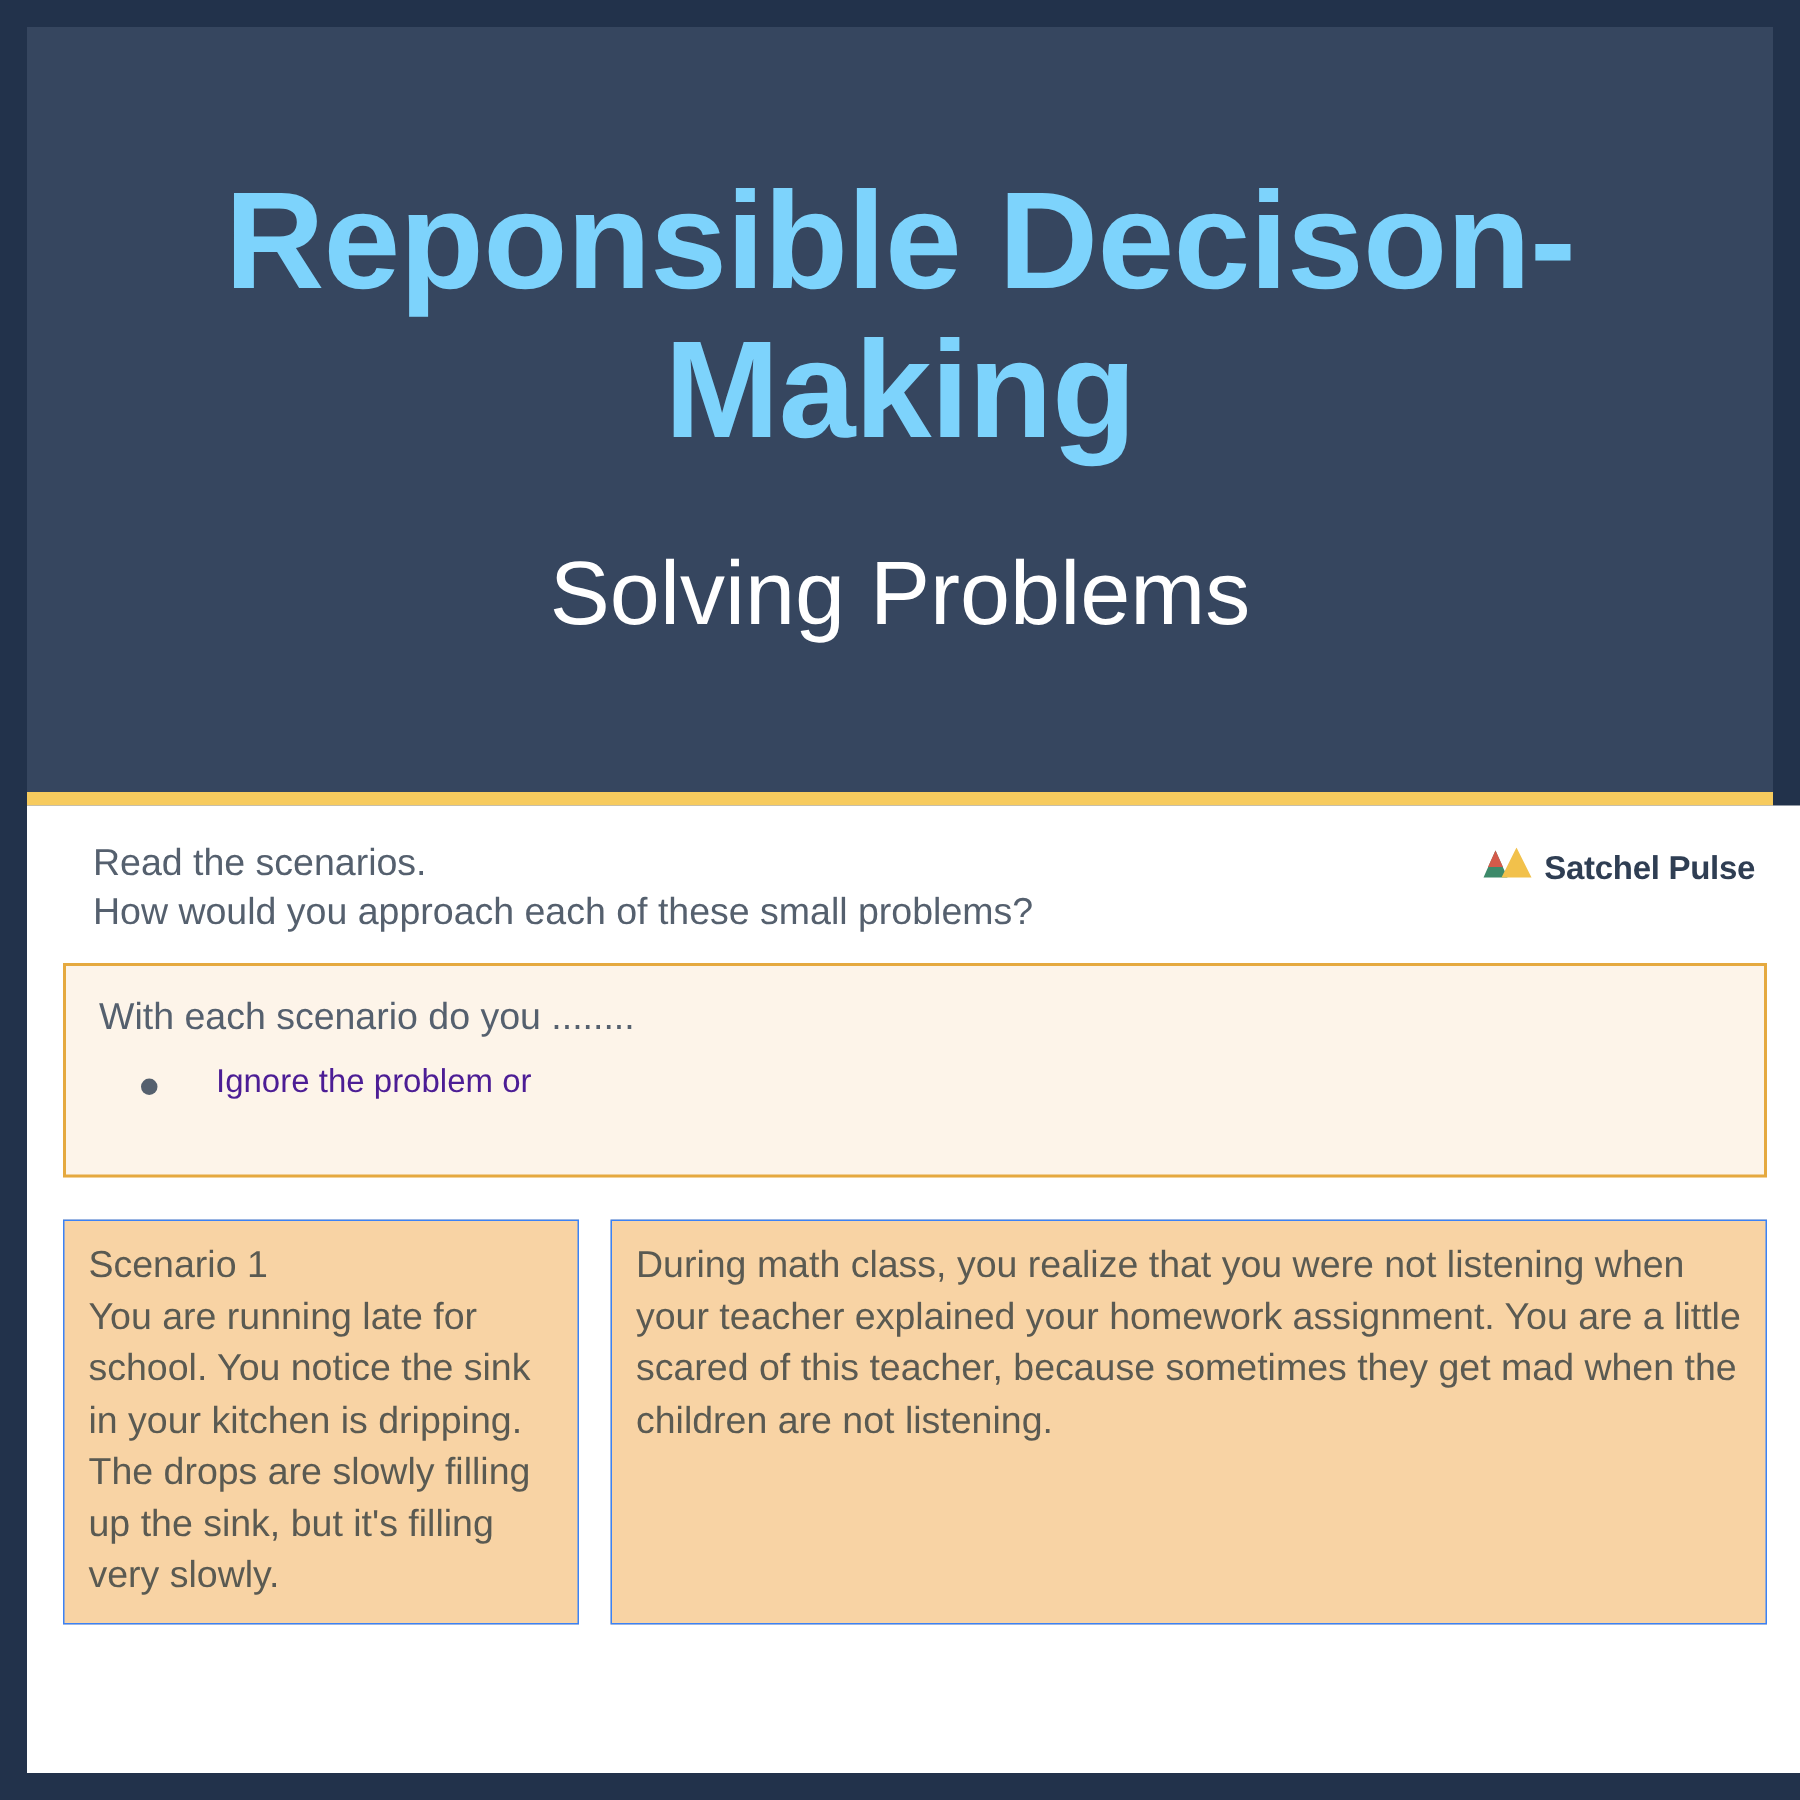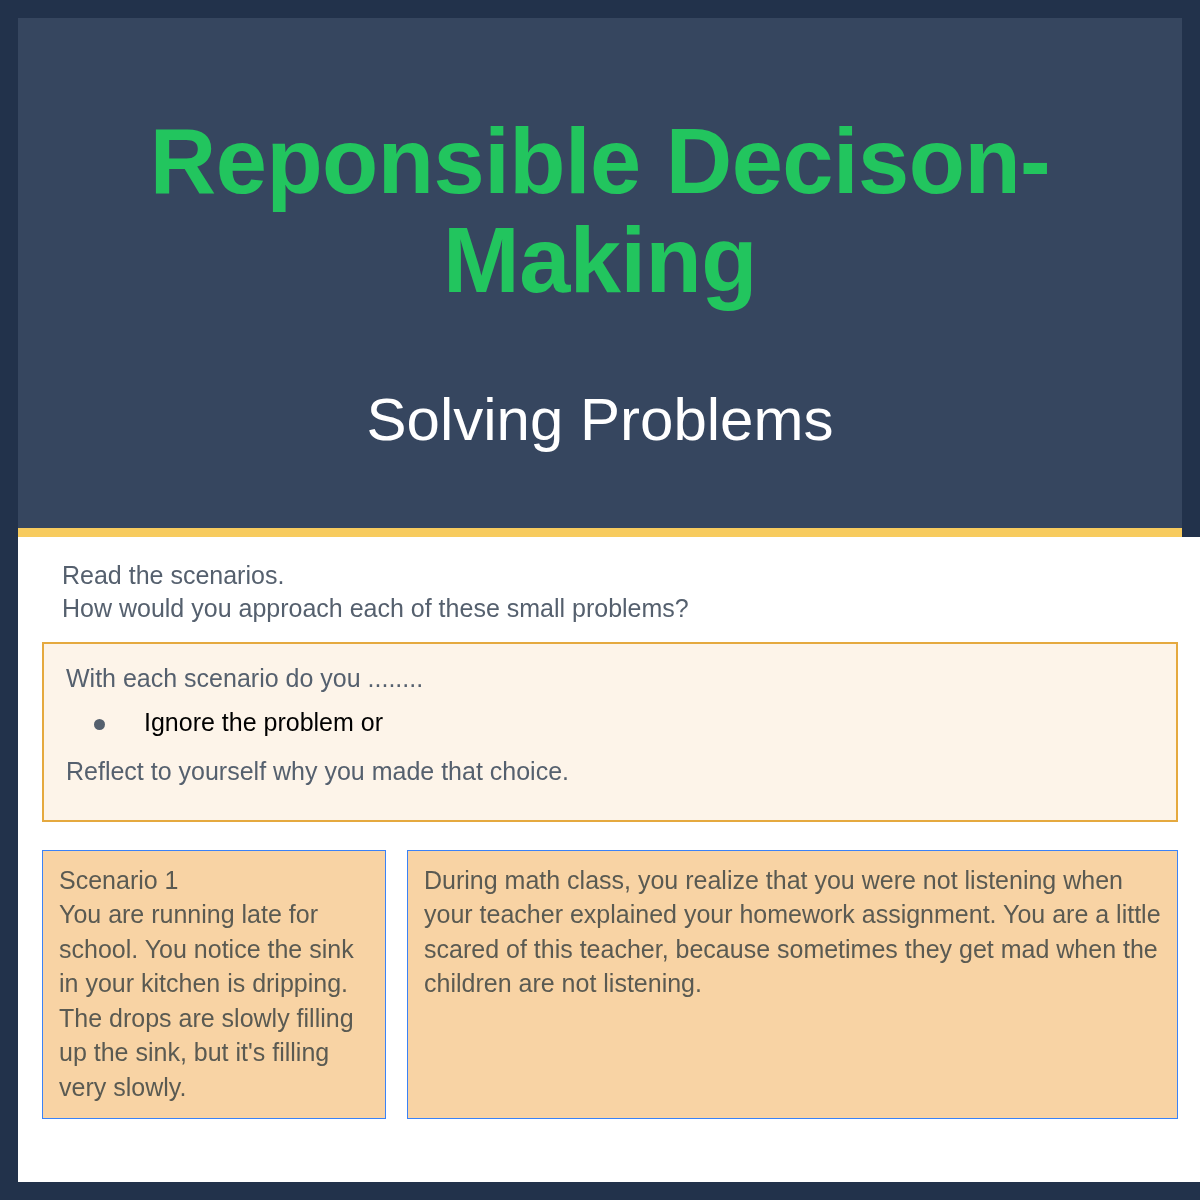--- a/index.html
+++ b/index.html
@@ -31,36 +31,36 @@
     height: 510px;
     background: #36465f;
     display: flex;
     flex-direction: column;
     align-items: center;
     justify-content: flex-start;
     padding-top: 94px;
   }
 
   #title {
-    color: #22c55e;
+    color: #7dd3fc;
     font-size: 92px;
     font-weight: bold;
     line-height: 1.08;
     text-align: center;
     letter-spacing: -0.5px;
     max-width: 1000px;
   }
 
   #subtitle {
     color: #ffffff;
     font-size: 60px;
     font-weight: normal;
     line-height: 1.1;
     text-align: left;
-    margin-top: 76px;
+    margin-top: 52px;
   }
 
   
   #gold-divider {
     width: 1164px;
     height: 9px;
     background: #f7cb5e;
   }
 
   
@@ -117,22 +117,22 @@
     font-size: 25px;
     line-height: 1.3;
   }
 
   #q-list {
     list-style: none;
     margin: 12px 0 16px 0;
   }
 
   #q-list li {
-    color: #000000;
-    font-size: 25px;
+    color: #4c1d95;
+    font-size: 22px;
     line-height: 1.33;
     position: relative;
     padding-left: 78px;
     margin-bottom: 3px;
   }
 
   #q-list li::before {
     content: "";
     position: absolute;
     left: 28px;
@@ -178,30 +178,39 @@
   </div>
 
   <div id="gold-divider"></div>
 
   <div id="body-panel">
 
     <div id="top-row">
       <div id="read-instructions">Read the scenarios.
 How would you approach each of these small problems?</div>
 
+      <div id="logo">
+        <span id="logo-mark">
+          <svg width="34" height="22" viewBox="0 0 34 22" aria-hidden="true">
+            <polygon points="9,2 17,20 1,20" fill="#3d8a6a"></polygon>
+            <polygon points="9,2 14,13 4,13" fill="#d45a4a"></polygon>
+            <polygon points="23,0 33,20 13,20" fill="#f2c14b"></polygon>
+          </svg>
+        </span>
+        <span id="logo-text">Satchel Pulse</span>
+      </div>
     </div>
 
     <div id="question-box">
       <div class="q-lead">With each scenario do you ........</div>
 
       <ul id="q-list">
         <li>Ignore the problem or</li>
       </ul>
 
-      <div class="q-lead">Reflect to yourself why you made that choice.</div>
     </div>
 
     <div id="scenarios">
 
       <div class="scenario-card c1">
         <span class="scenario-label">Scenario 1</span>
         <span class="scenario-text">You are running late for school. You notice the sink in your kitchen is dripping. The drops are slowly filling up the sink, but it's filling very slowly.</span>
       </div>
 
 

